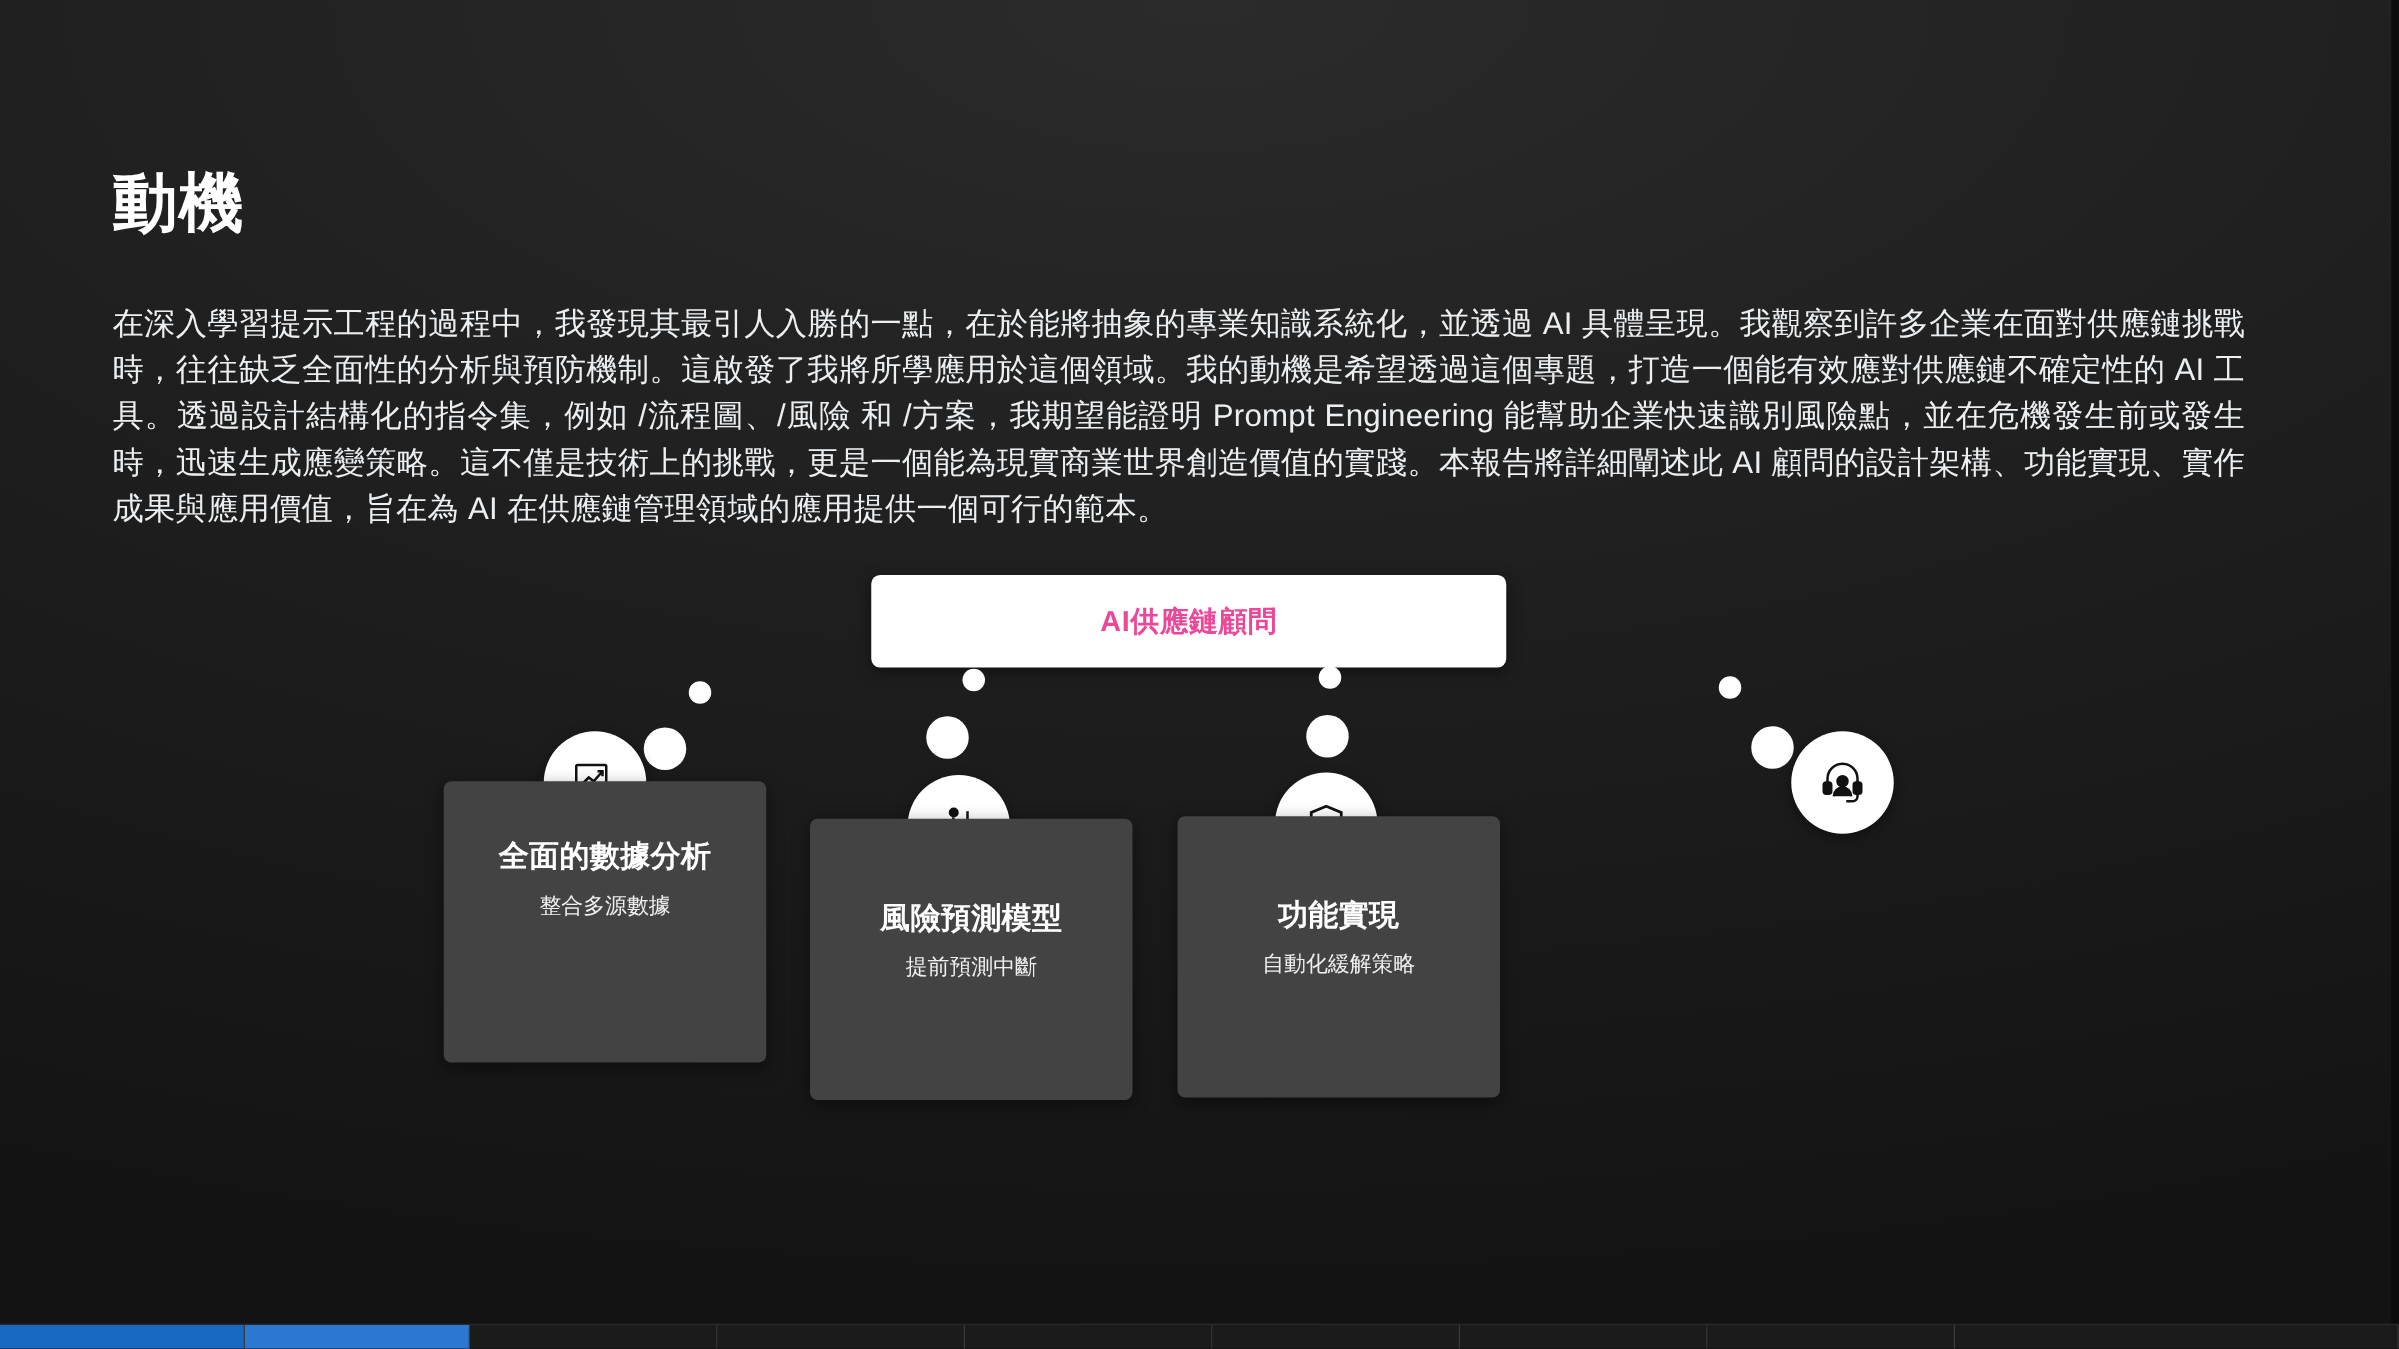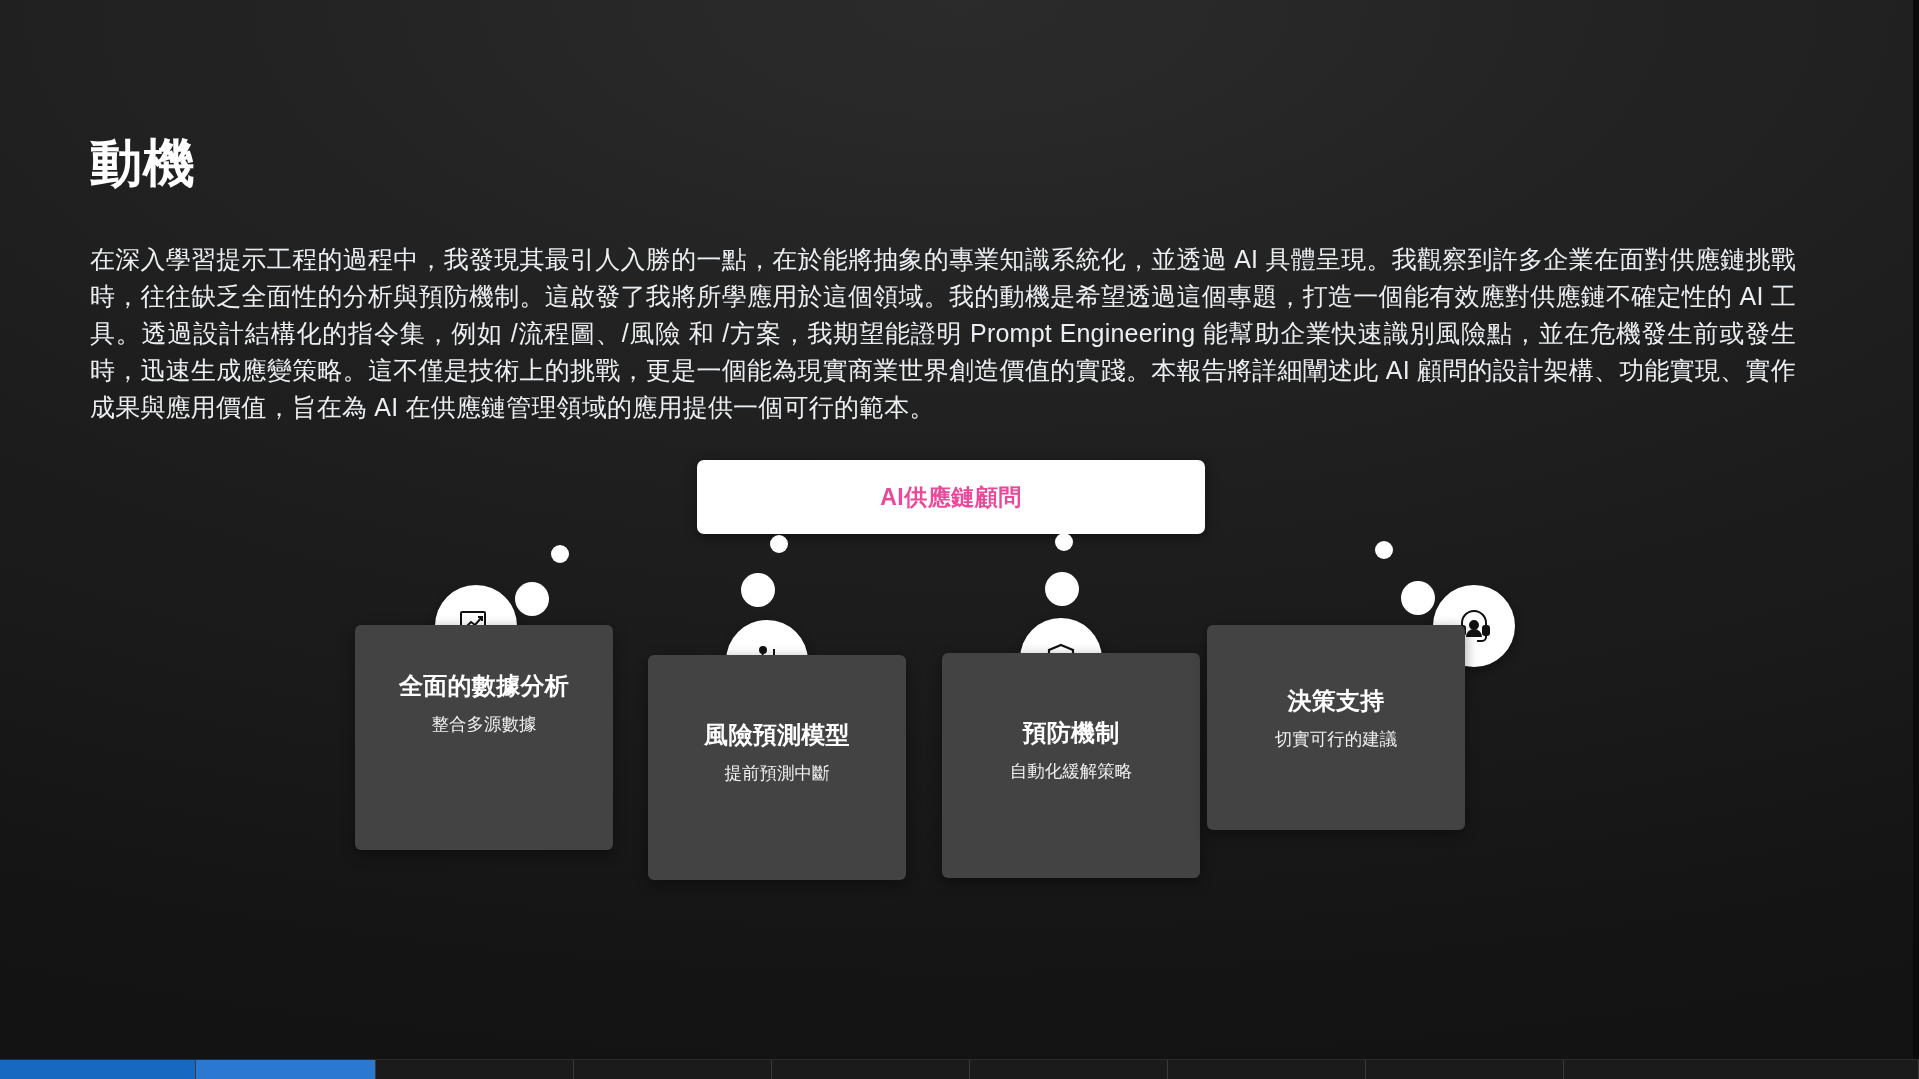--- a/index.html
+++ b/index.html
@@ -233,42 +233,38 @@
 
         <div class="branch" style="left:852px;">
           <div class="dot small" style="left:113px; top:93px;"></div>
           <div class="dot big" style="left:103px; top:132px;"></div>
           <div class="icon-circle" style="left:78px; top:178px;">
             <svg width="38" height="38" viewBox="0 0 38 38" fill="none" stroke="#111" stroke-width="2.2">
               <path d="M19 5 L31 10 V19 C31 27 25 31.5 19 34 C13 31.5 7 27 7 19 V10 Z"></path>
             </svg>
           </div>
           <div class="card" style="top:213px; height:225px; padding-top:64px;">
-            <div class="card-title">預防機制</div>
+            <div class="card-title">功能實現</div>
             <div class="card-sub">自動化緩解策略</div>
           </div>
         </div>
 
         <div class="branch" style="left:1145px;">
           <div class="dot small" style="left:140px; top:101px;"></div>
           <div class="dot big" style="left:166px; top:141px;"></div>
           <div class="icon-circle" style="left:198px; top:145px;">
             <svg width="40" height="40" viewBox="0 0 40 40" fill="none" stroke="#111" stroke-width="2">
               <path d="M8 21 V17 a12 12 0 0 1 24 0 v4"></path>
               <rect x="5" y="20" width="6" height="9" rx="2" fill="#111" stroke="#111"></rect>
               <rect x="29" y="20" width="6" height="9" rx="2" fill="#111" stroke="#111"></rect>
               <path d="M32 29 v2 a4 4 0 0 1 -4 4 h-5"></path>
               <circle cx="20" cy="19" r="4" fill="#111"></circle>
               <path d="M13 31 a7 7 0 0 1 14 0" fill="#111" stroke="#111"></path>
             </svg>
           </div>
-          <div class="card" style="left:-28px; top:185px; height:205px; padding-top:60px;">
-            <div class="card-title">決策支持</div>
-            <div class="card-sub">切實可行的建議</div>
-          </div>
         </div>
 
       </div>
     </div>
 
     <div class="scroll-edge"></div>
   </div>
 
   <div class="bottom-strip">
     <div class="strip-cell accent" style="width:196px;"></div>

